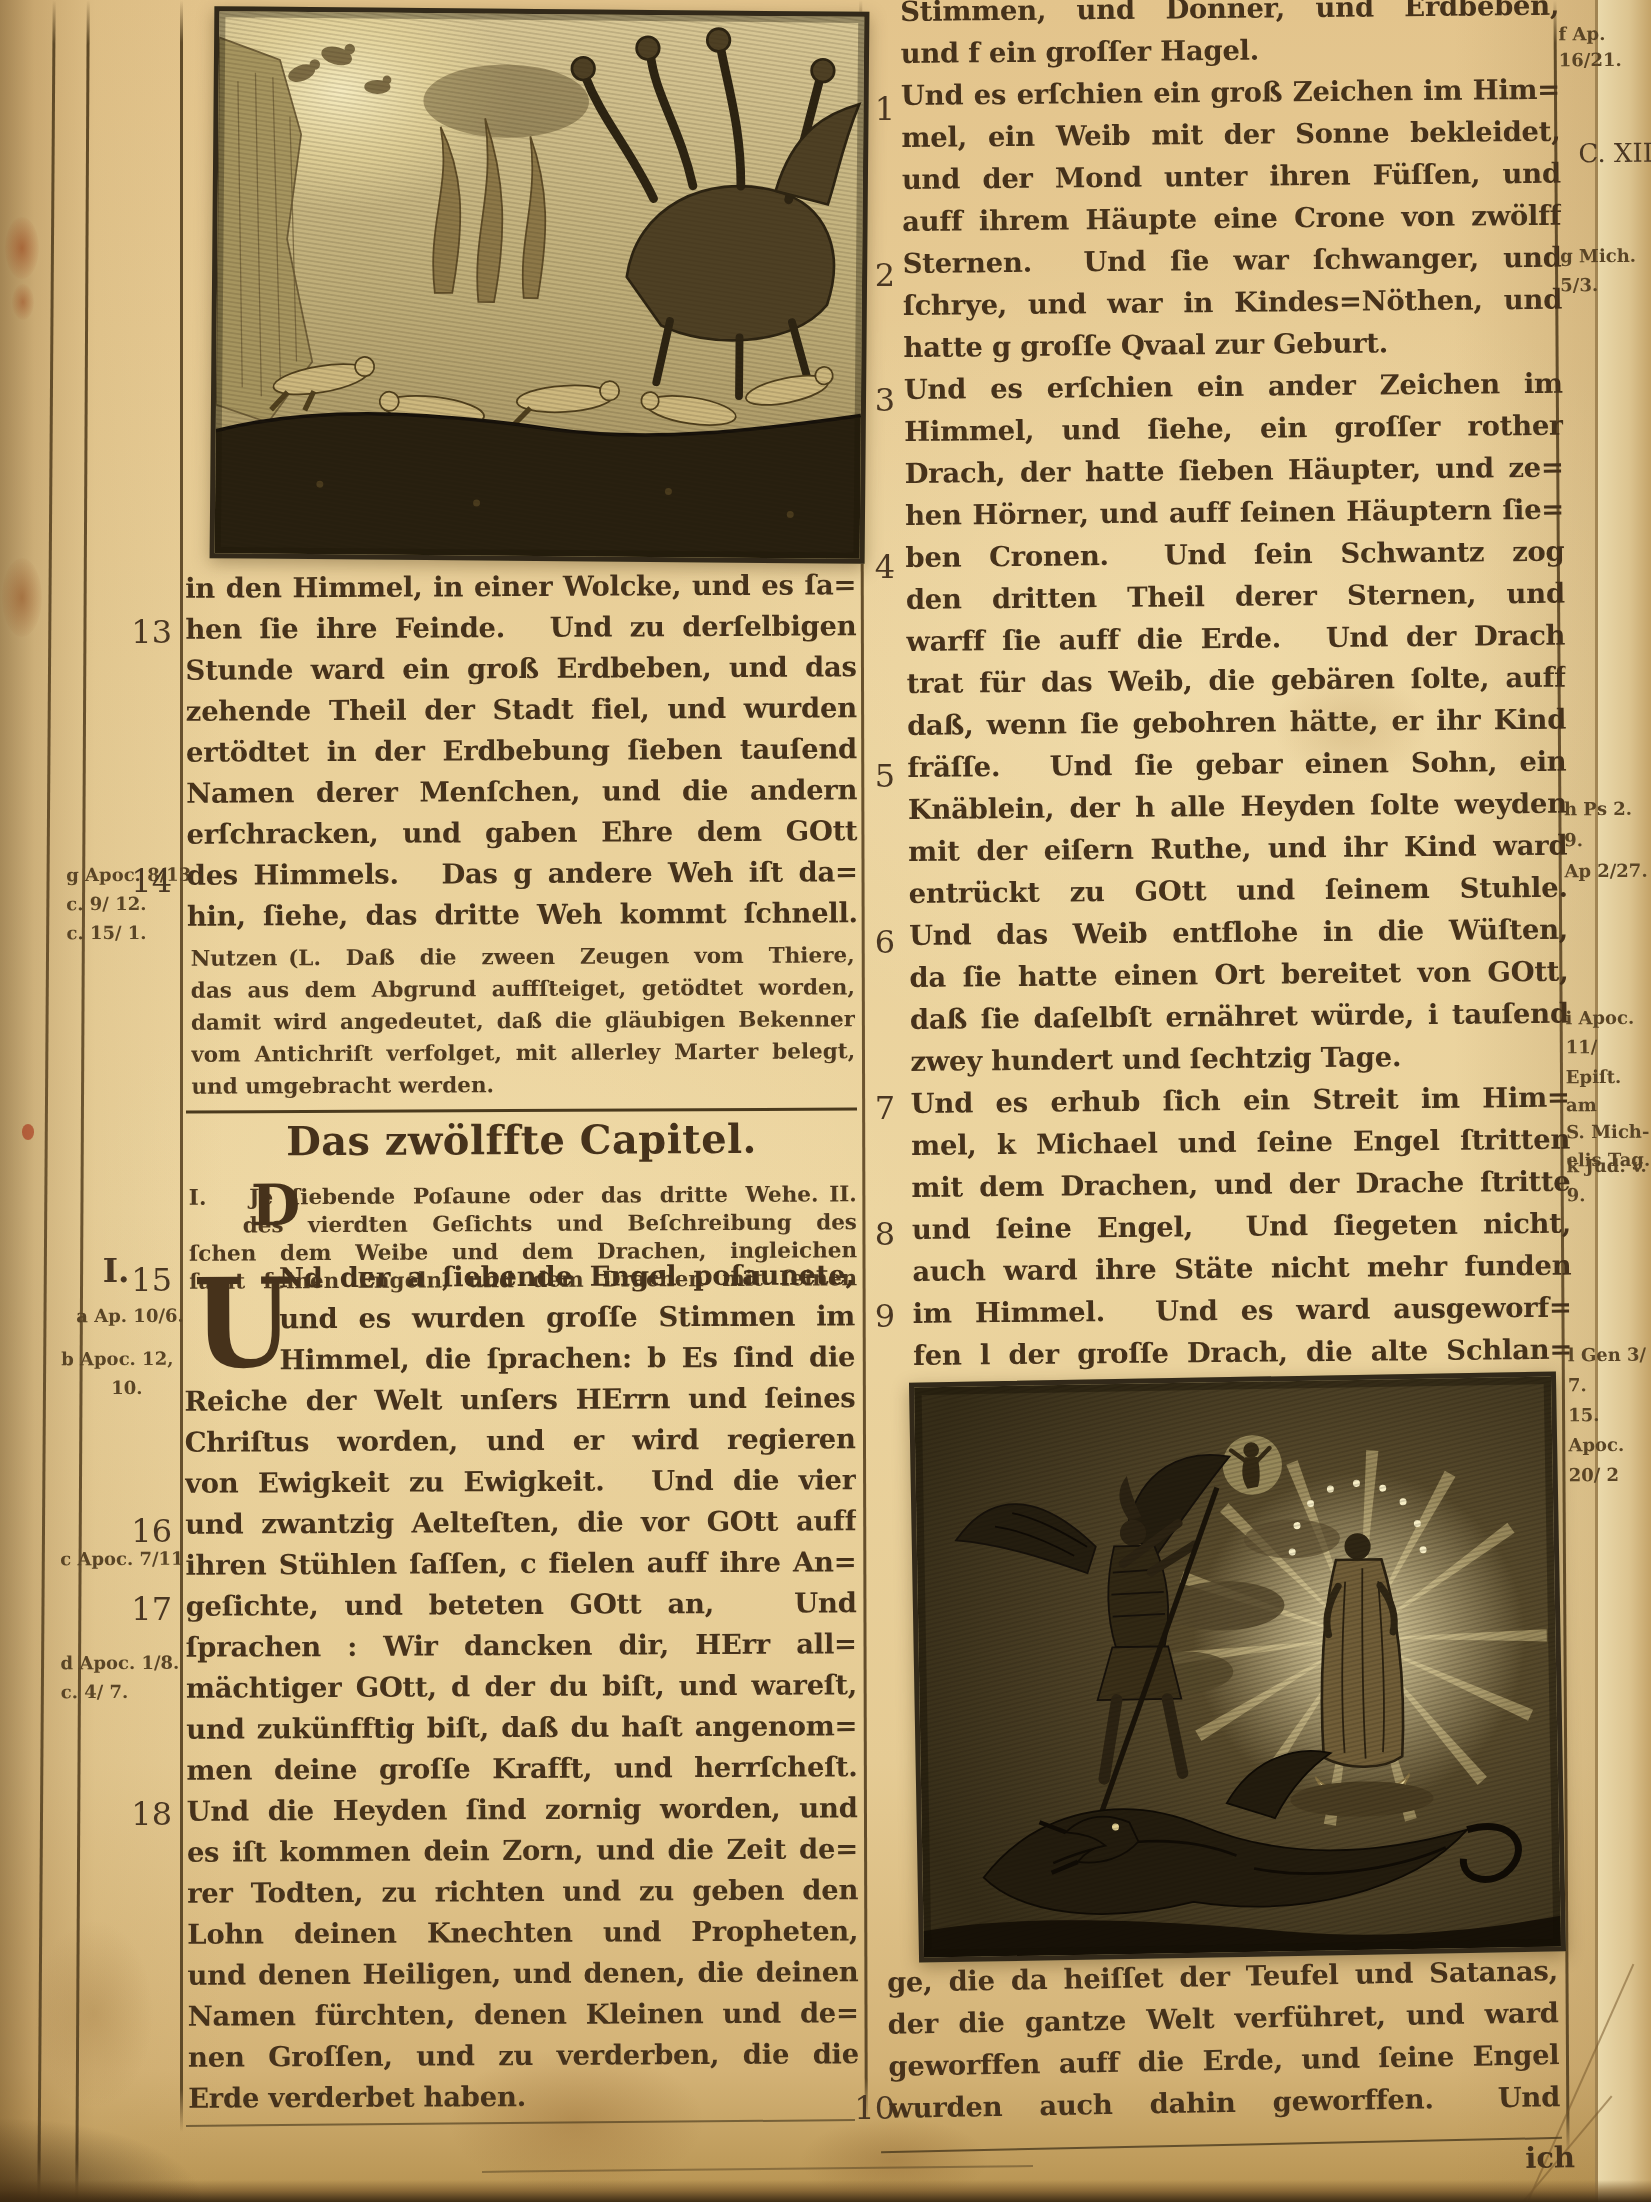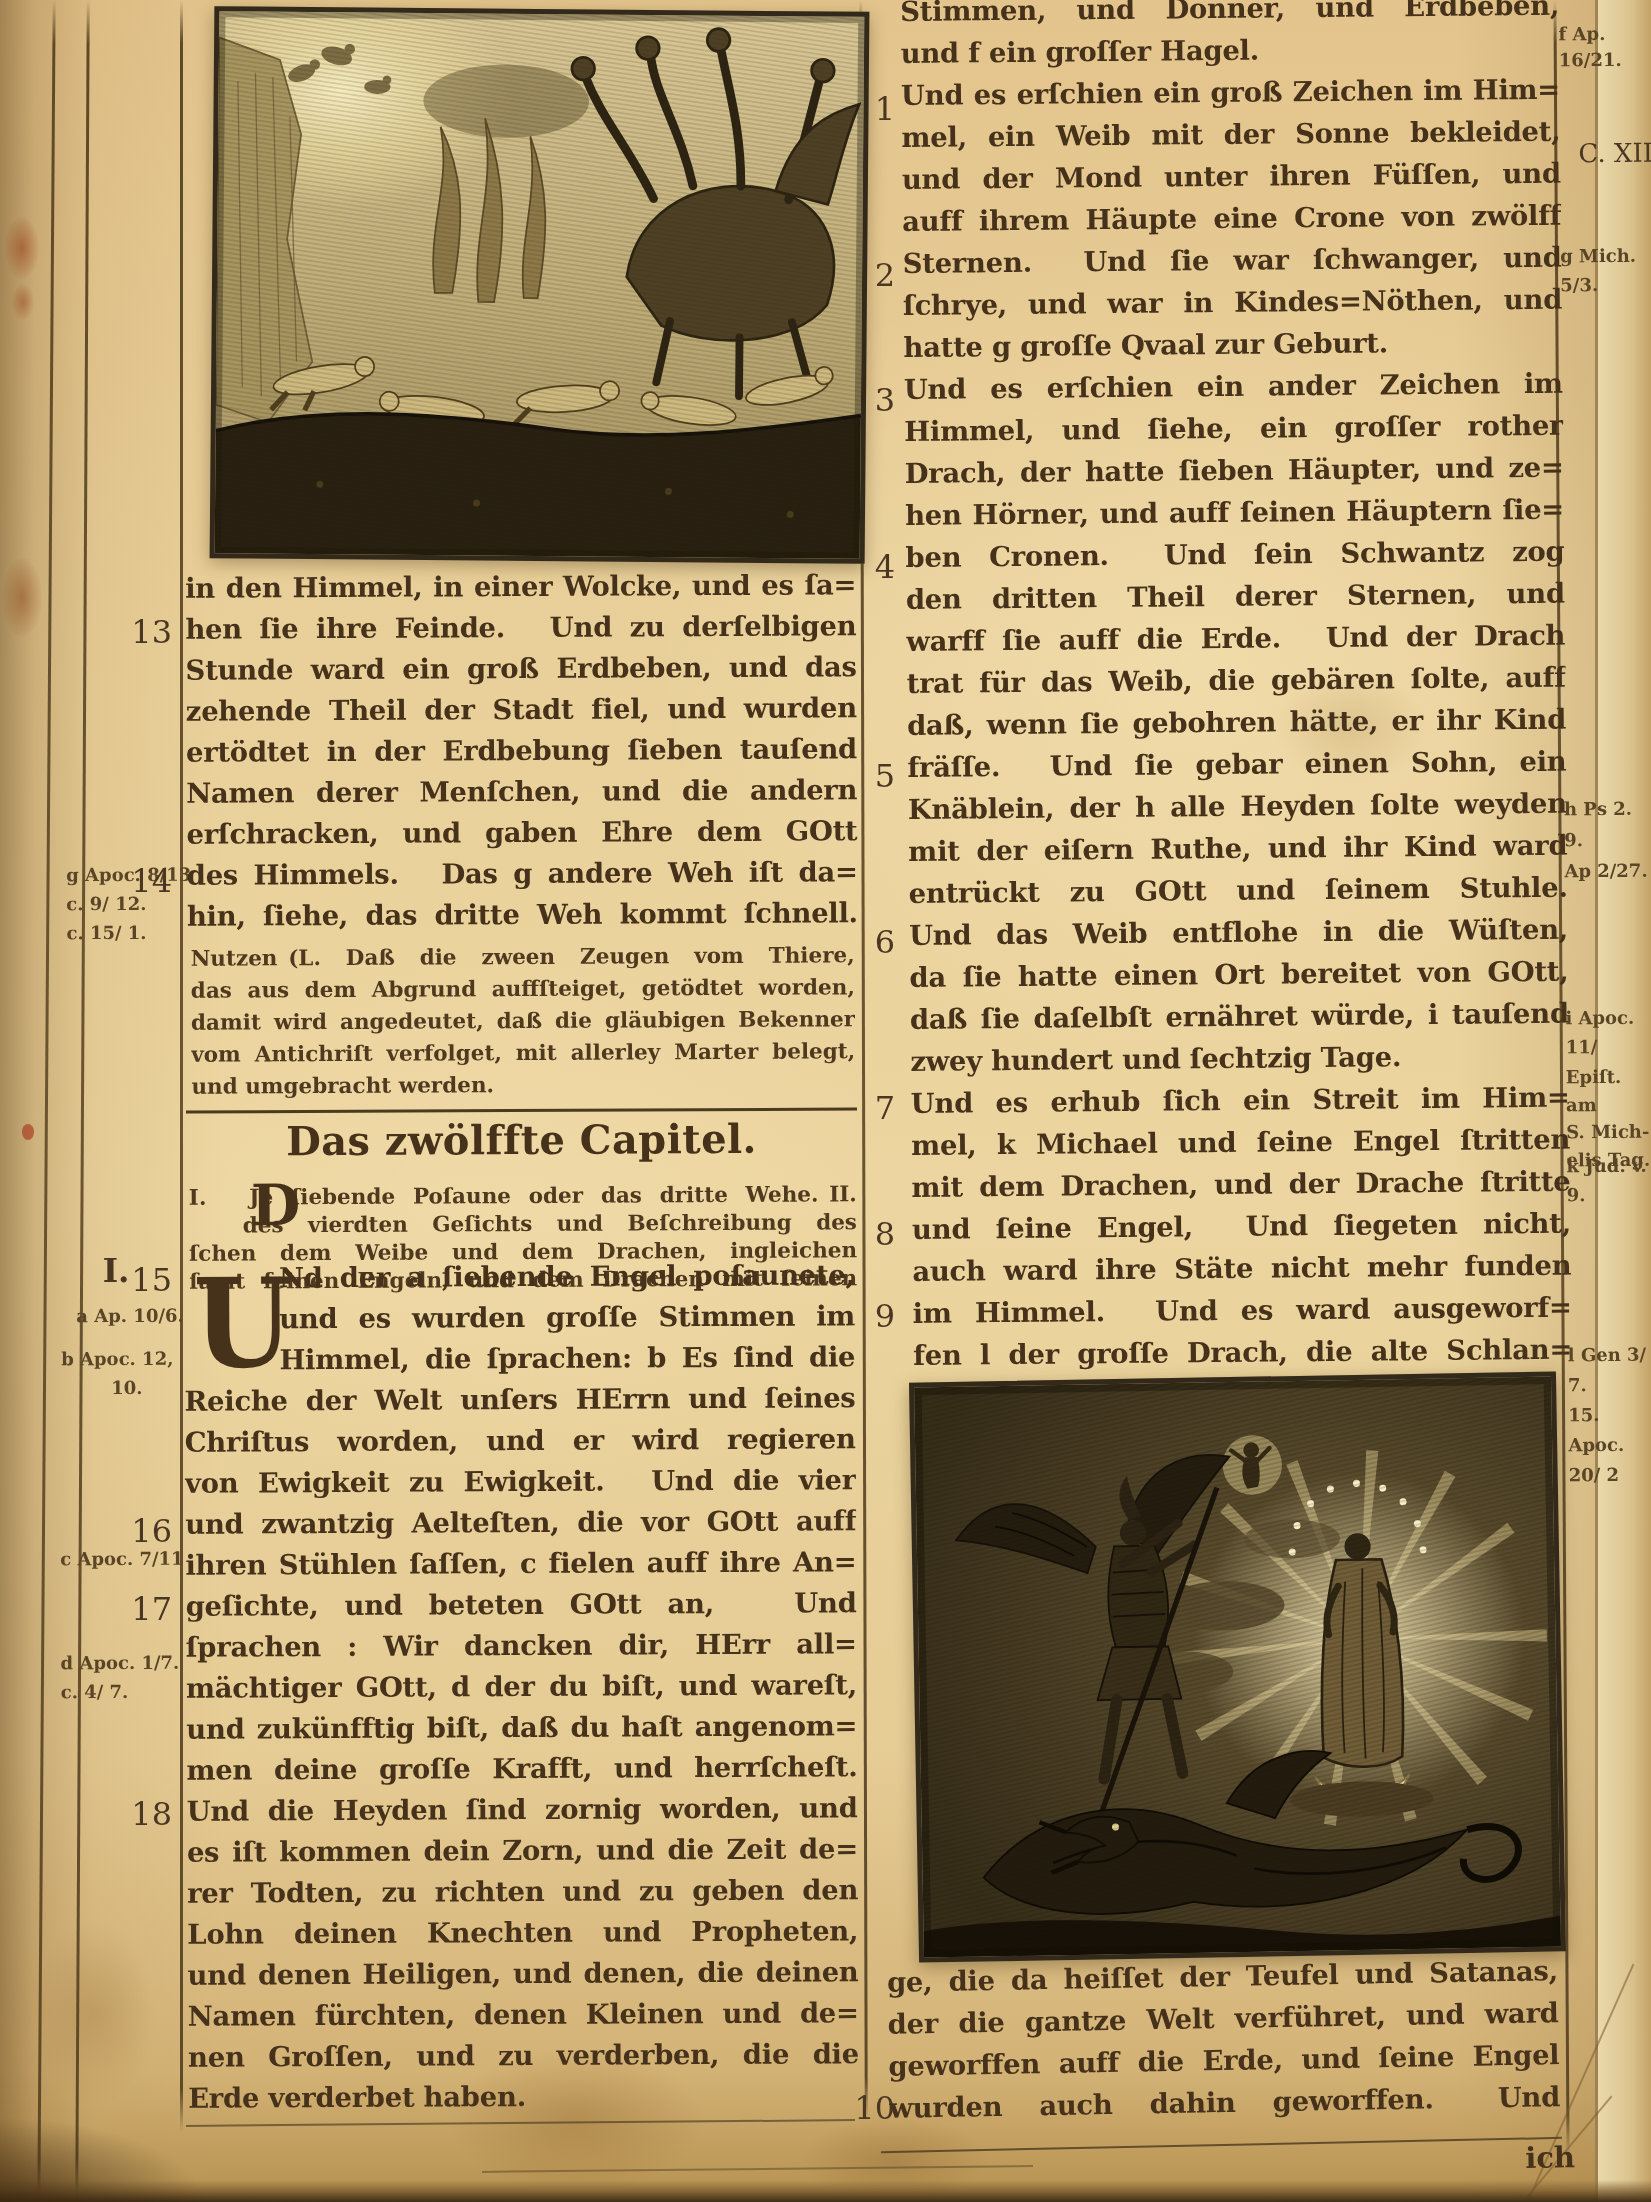--- a/index.html
+++ b/index.html
@@ -130,21 +130,21 @@
       <span>a Ap. 10/6.</span>
     </div>
     <div class="mn" id="mn-b">
       <span>b Apoc. 12,</span>
       <span>10.</span>
     </div>
     <div class="mn" id="mn-c">
       <span>c Apoc. 7/11</span>
     </div>
     <div class="mn" id="mn-d">
-      <span>d Apoc. 1/7.</span>
+      <span>d Apoc. 1/8.</span>
       <span>c. 4/ 7.</span>
     </div>
   </div>
 
   <div id="lvnums" class="vnwrap">
 
   <span class="vn">13</span>
       <span class="vn">14</span>
       <span class="vn">15</span>
       <span class="vn">16</span>

